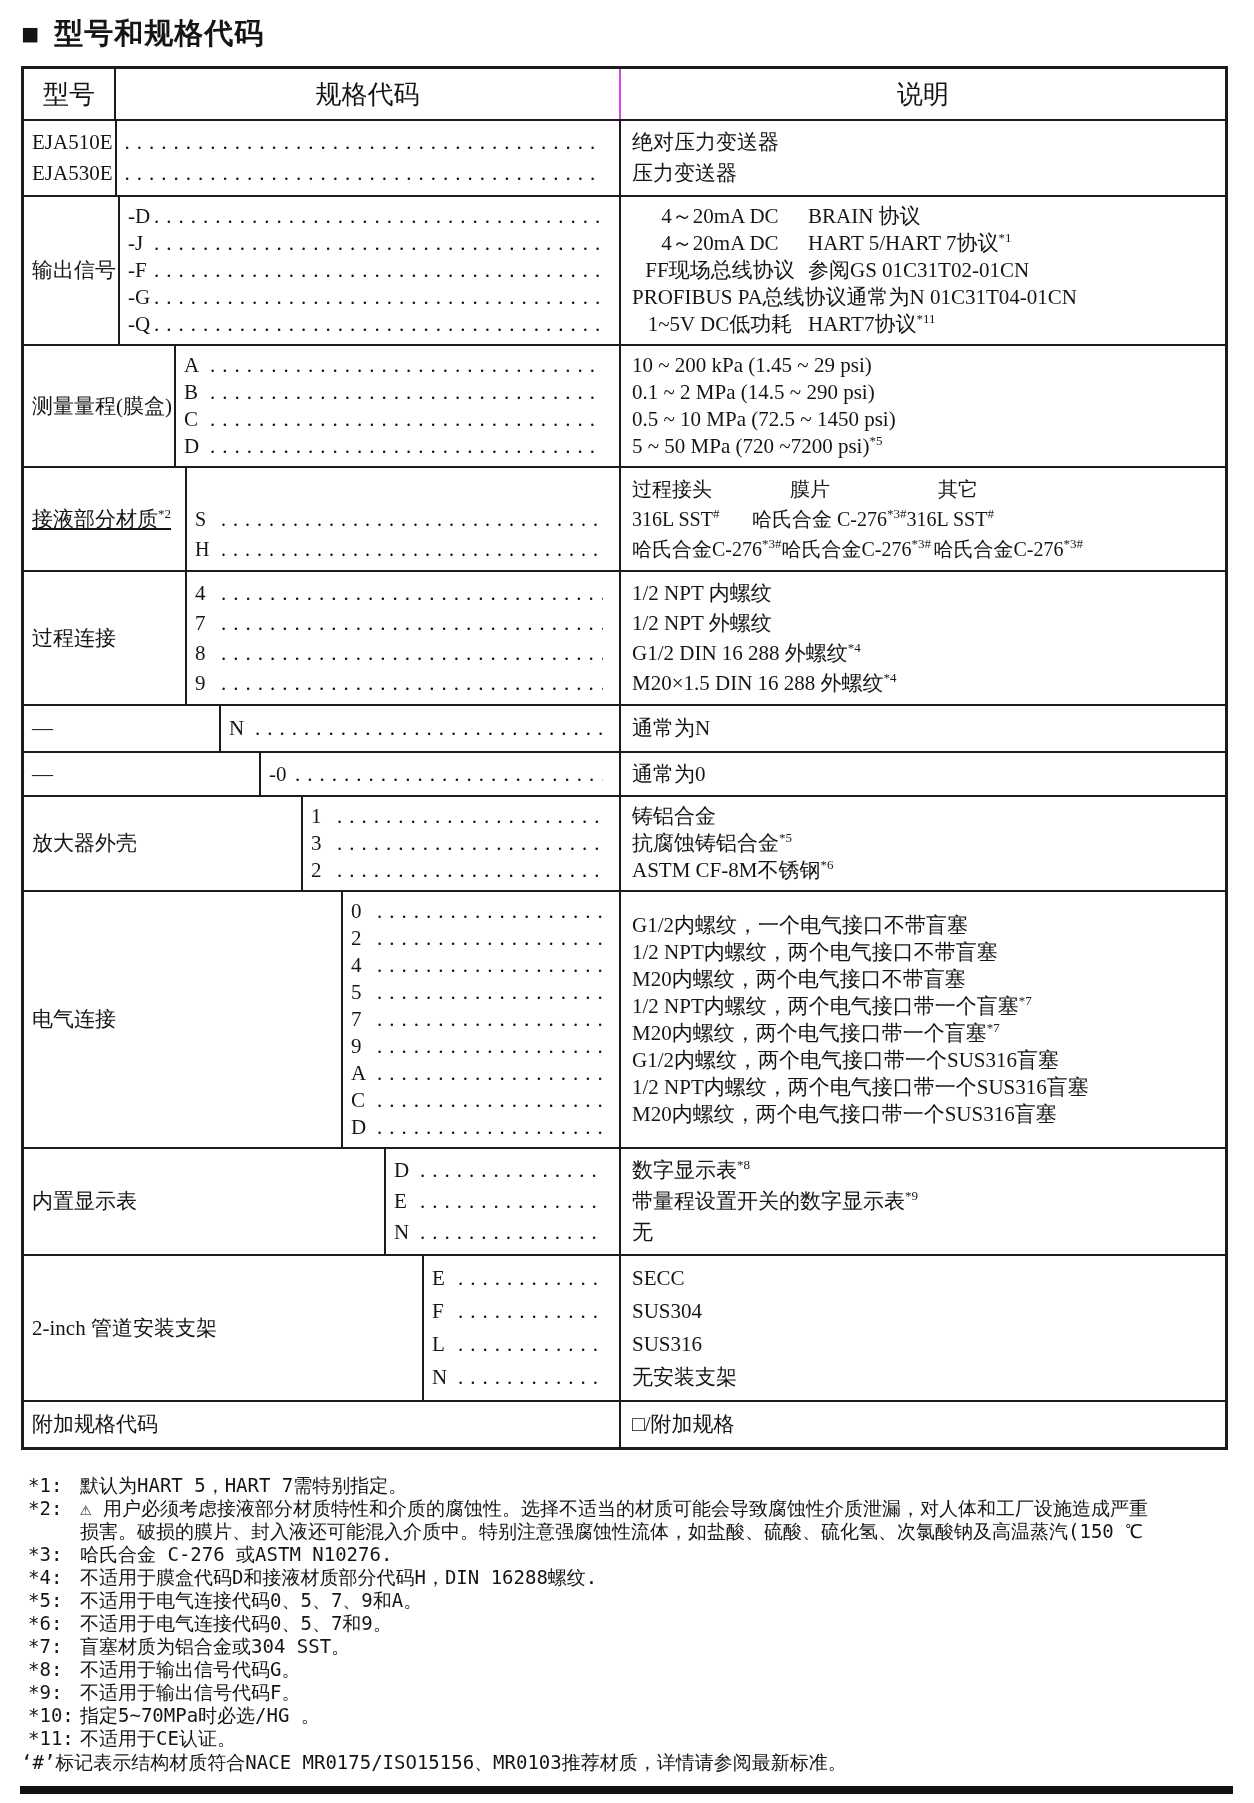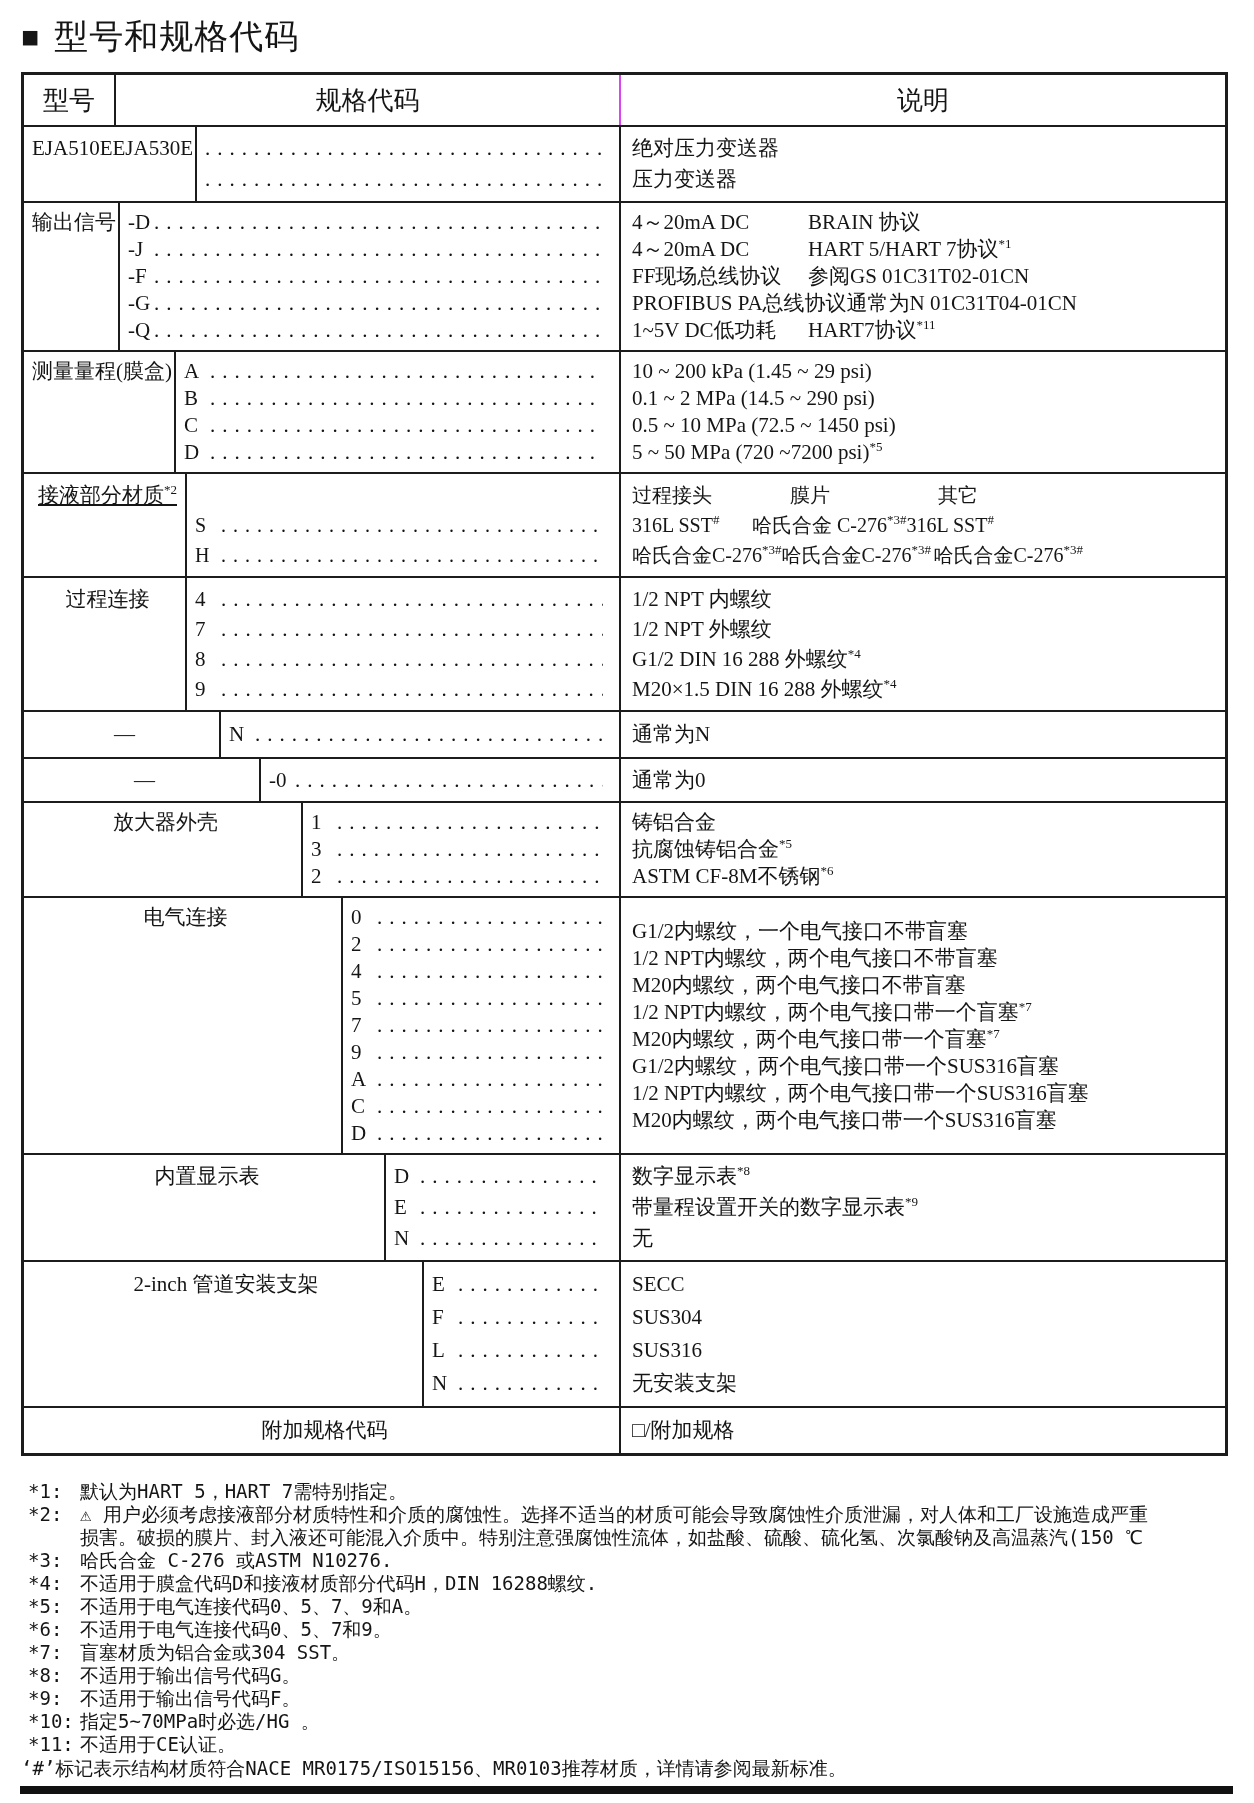--- a/index.html
+++ b/index.html
@@ -4,33 +4,33 @@
 <style>
   * { box-sizing: border-box; margin: 0; padding: 0; }
   html,body { width:1254px; background:#ffffff; }
   body { height:1803px; overflow:hidden; color:#151515;
          font-family:"Liberation Serif","DejaVu Serif",serif; position:relative; }
   .page { padding:12px 20px 0 21px; }
 
   
   .title { display:flex; align-items:center; gap:15px; margin:2px 0 12px 0; }
   .bullet { font-size:30px; line-height:30px; }
-  .title-text { font-size:34px; font-weight:normal; letter-spacing:1px; }
+  .title-text { font-size:29px; font-weight:bold; letter-spacing:1px; }
 
   
   .spec-table { width:1207px; border:3px solid #1c1c1c; }
   .thead { display:flex; border-bottom:2px solid #1c1c1c; }
   .th { font-size:26px; text-align:center; padding:8px 0 7px 0; }
   .th-model { flex:0 0 92px; border-right:2px solid #1c1c1c; }
   .th-spec  { flex:1 1 auto; }
   .th-desc  { flex:0 0 606px; border-left:2px solid #d946ef; }
 
   .trow { display:flex; }
   .trow + .trow { border-top:2px solid #1c1c1c; }
-  .cell-label { display:flex; justify-content:center;
+  .cell-label { display:flex; flex-direction:column; justify-content:center;
                 padding:6px 2px 6px 8px; border-right:2px solid #1c1c1c;
                 font-size:21px; white-space:nowrap; }
   .cell-label.full { flex:1 1 auto; border-right:none; }
   .cell-codes { flex:1 1 auto; display:flex; flex-direction:column; justify-content:center;
                 padding:6px 16px 6px 8px; min-width:0; }
   .cell-desc  { flex:0 0 606px; border-left:2px solid #1c1c1c; display:flex;
                 flex-direction:column; justify-content:center;
                 padding:6px 4px 6px 11px; font-size:21px; min-width:0; }
 
   .lbl { height:27px; line-height:27px; }
@@ -39,21 +39,21 @@
   .lh30 .lbl,.lh30 .codeline,.lh30 .descline { height:30px; line-height:30px; }
   .lh31 .lbl,.lh31 .codeline,.lh31 .descline { height:31px; line-height:31px; }
   .lh33 .lbl,.lh33 .codeline,.lh33 .descline { height:33px; line-height:33px; }
   .fs20 .cell-desc,.fs20 .codeline { font-size:20px; }
 
   .code { flex:0 0 auto; min-width:26px; }
   .dots { flex:1 1 auto; overflow:hidden; white-space:nowrap; }
   .dots::after { content:"...................................................................";
                  letter-spacing:7px; }
 
-  .desc-main { display:inline-block; min-width:176px; }
+  .desc-main { display:inline-block; min-width:176px;text-align:center; }
   .desc-side { display:inline-block; }
   .col  { display:inline-block; overflow:visible; white-space:nowrap; }
   .col1 { flex:0 0 120px; } .col2 { flex:0 0 152px; } .col3 { flex:1 1 auto; }
   .colhead .col2 { padding-left:38px; } .colhead .col3 { padding-left:34px; }
 
   sup { font-size:13px; line-height:0; vertical-align:super; }
 
   
   .footnotes { margin-top:24px; font-family:"DejaVu Sans Mono","Liberation Mono",monospace;
                font-size:19px; padding-left:7px; }

